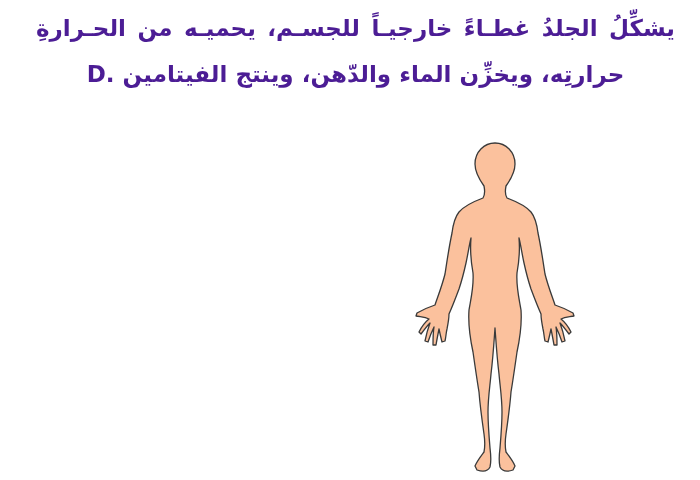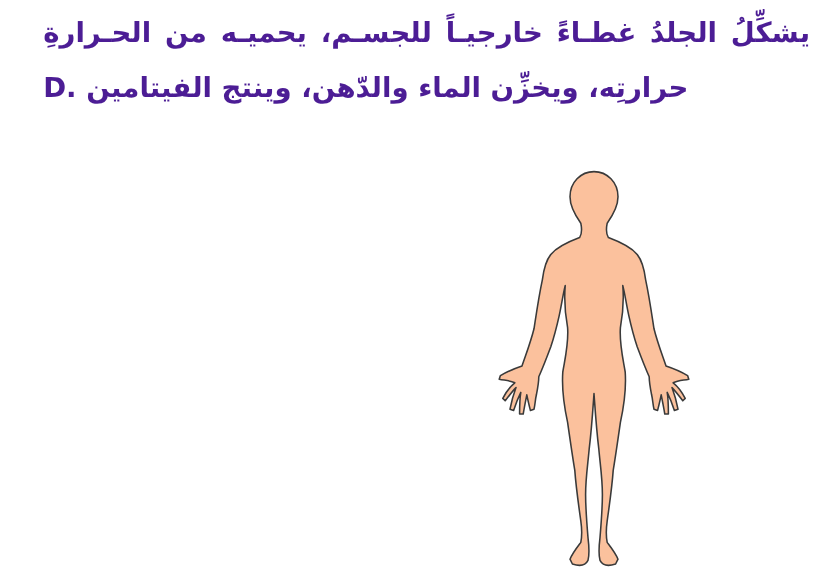--- a/index.html
+++ b/index.html
@@ -26,21 +26,21 @@
   }
   .text-block .line {
     white-space: nowrap;
     direction: rtl;
   }
   .text-block .line.just {
     text-align: justify;
     text-align-last: justify;
   }
   .text-block .line.last {
-    text-align: left;
+    text-align: center;
   }
   .body-figure {
     position: absolute;
     left: 405px;
     top: 141px;
     width: 180px;
     height: 335px;
   }
   .body-figure path {
     stroke-width: 1.3;

